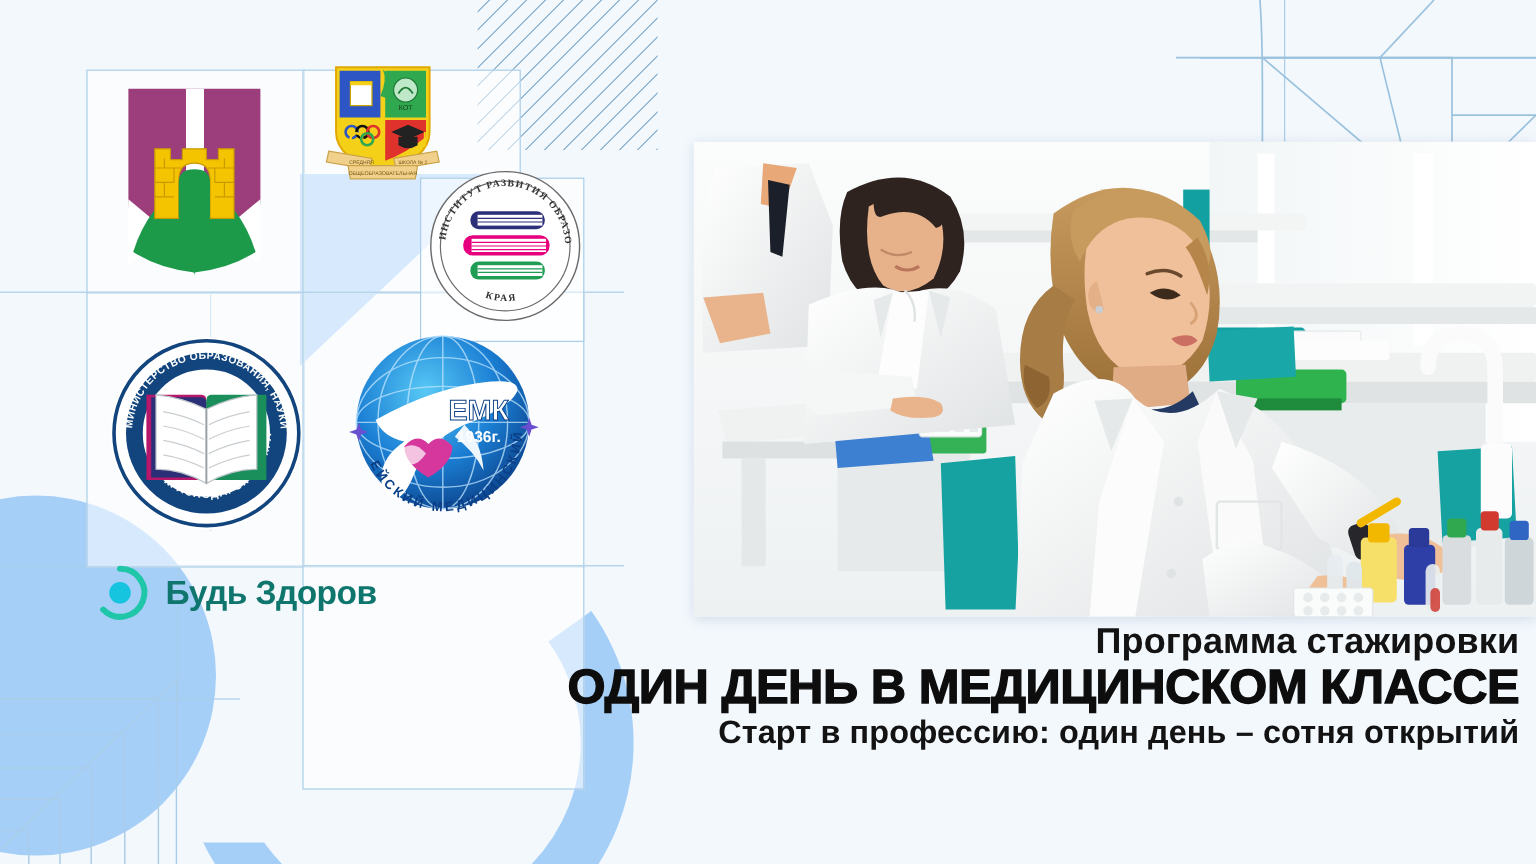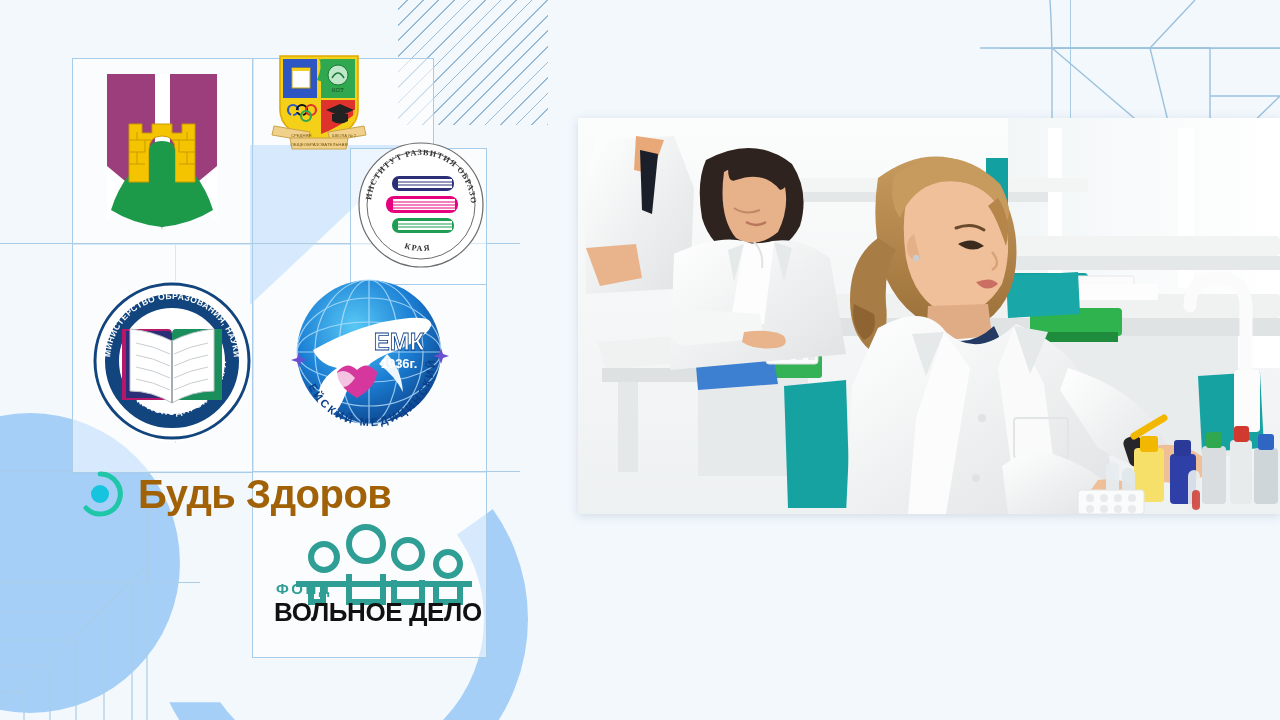--- a/index.html
+++ b/index.html
@@ -89,21 +89,21 @@
   .lg-coat{left:103px;top:70px;width:118px;height:160px;}
   .lg-school{left:270px;top:48px;width:98px;height:104px;}
   .lg-iro{left:352px;top:136px;width:138px;height:138px;}
   .lg-minobr{left:88px;top:277px;width:168px;height:168px;}
   .lg-emk{left:283px;top:268px;width:172px;height:172px;}
   .lg-bud{left:74px;top:466px;width:290px;height:56px;display:flex;align-items:center;gap:12px;}
   .lg-fond{left:266px;top:522px;width:226px;height:104px;}
   .logo svg{display:block;width:100%;height:100%;}
 
   .bud-text{
-    font-size:40px;font-weight:bold;color:#a16207;
+    font-size:28px;font-weight:bold;color:#0f766e;
     letter-spacing:-.5px;line-height:1;white-space:nowrap;
   }
 </style>
 </head>
 <body>
 
 <div class="stage">
 
   <div class="bg-layer">
 
@@ -491,32 +491,20 @@
   </div>
 
   <div class="logo lg-bud">
     <svg style="width:52px;height:52px;flex:0 0 52px" viewBox="0 0 52 52">
       <path d="M26 6 a20 20 0 1 1 -14 34" fill="none" stroke="#1fc6a8" stroke-width="5" stroke-linecap="round"></path>
       <circle cx="26" cy="26" r="9" fill="#16c4e0"></circle>
     </svg>
     <span class="bud-text">Будь Здоров</span>
   </div>
 
-  <div class="logo lg-fond">
-    <svg viewBox="0 0 226 104">
-      <g fill="none" stroke="#2f9e94" stroke-width="6">
-        <circle cx="58" cy="35" r="13"></circle>
-        <path d="M45 62 v18 h12 v-18"></path>
-        <circle cx="100" cy="22" r="17"></circle>
-        <path d="M83 52 v28 h34 v-28"></path>
-        <circle cx="142" cy="32" r="14"></circle>
-        <path d="M128 58 v22 h28 v-22"></path>
-        <circle cx="182" cy="42" r="12"></circle>
-        <path d="M170 64 v16 h24 v-16"></path>
-        <path d="M30 62 H206"></path>
-      </g>
-      <text x="10" y="72" font-size="15" fill="#2f9e94" font-family="sans-serif" font-weight="bold" letter-spacing="2.5">ФОНД</text>
-      <text x="8" y="99" font-size="26" fill="#111111" font-family="sans-serif" font-weight="bold" letter-spacing="-.4">ВОЛЬНОЕ ДЕЛО</text>
-    </svg>
-  </div>
-
+
+  <div class="headline">
+    <p class="kicker">Программа стажировки</p>
+    <p class="maintitle">ОДИН ДЕНЬ В МЕДИЦИНСКОМ КЛАССЕ</p>
+    <p class="subtitle">Старт в профессию: один день – сотня открытий</p>
+  </div>
 
 </div>
 
 </body></html>

